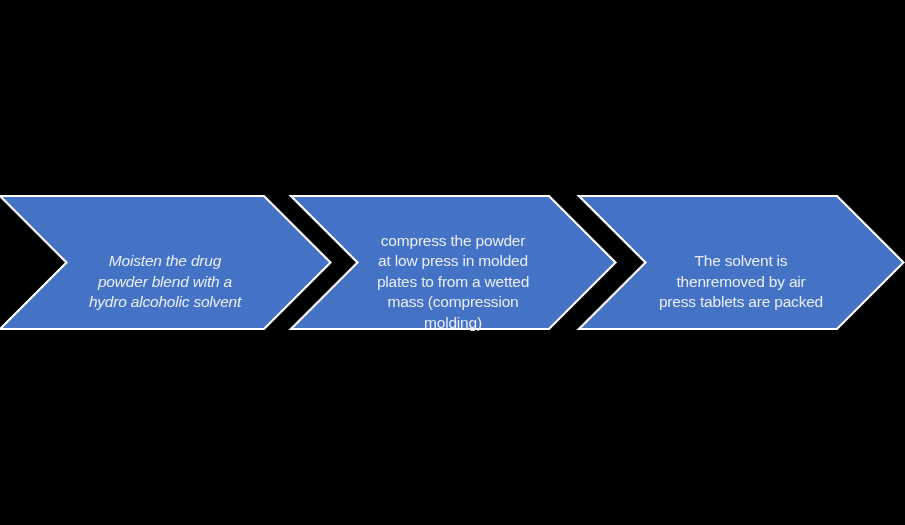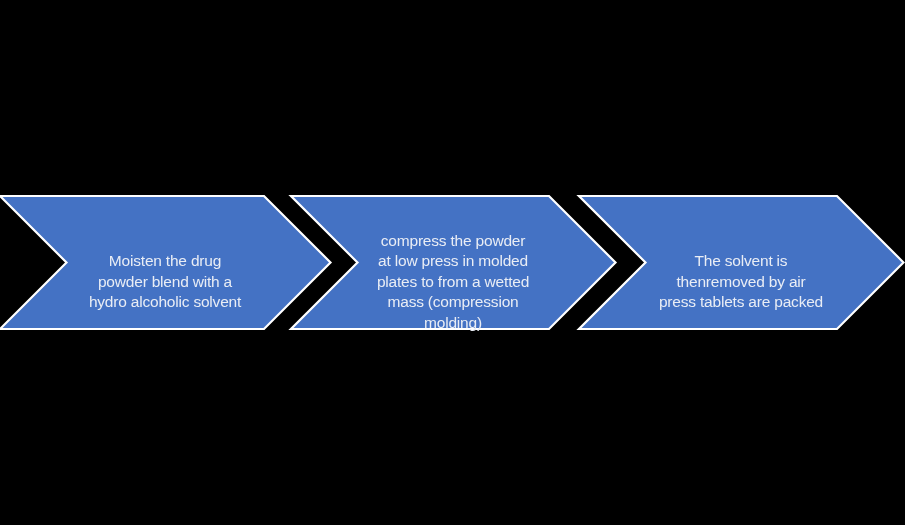--- a/index.html
+++ b/index.html
@@ -39,21 +39,21 @@
     display: flex;
     align-items: center;
     justify-content: center;
     text-align: center;
     white-space: pre-line;
     color: var(--text);
     font-size: 15.5px;
     line-height: 20.5px;
     letter-spacing: -0.2px;
   }
-  .step-label-1 { left: 0;     width: 330px; }
+  .step-label-1 { left: 0;     width: 330px; font-style: italic; }
   .step-label-2 { left: 291px; width: 324px; }
   .step-label-3 { left: 579px; width: 324px; }
 </style>
 </head>
 <body>
 
 <div class="canvas">
 
   <svg class="shapes-svg" viewBox="0 0 905 525" aria-hidden="true">
     <polygon class="chev" points="0,196 264,196 330.5,262.5 264,329 0,329 66.5,262.5"></polygon>

